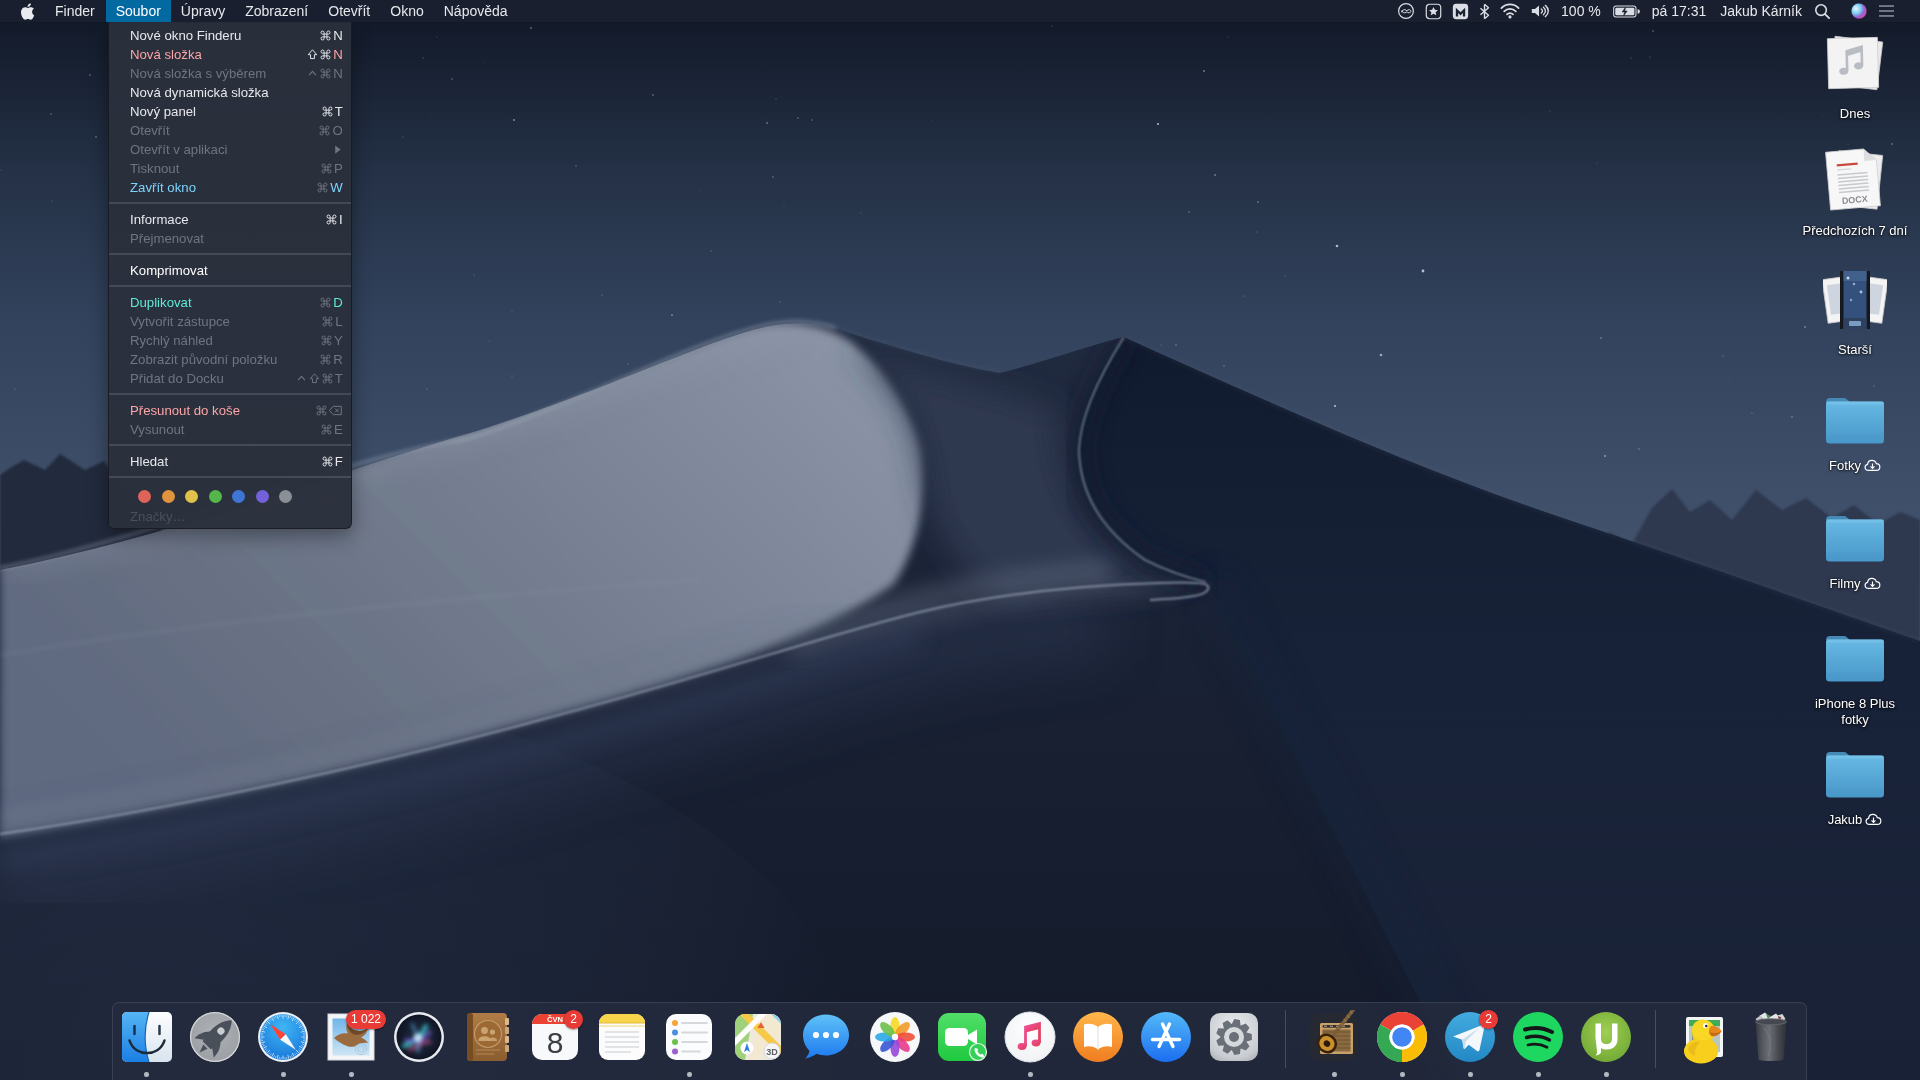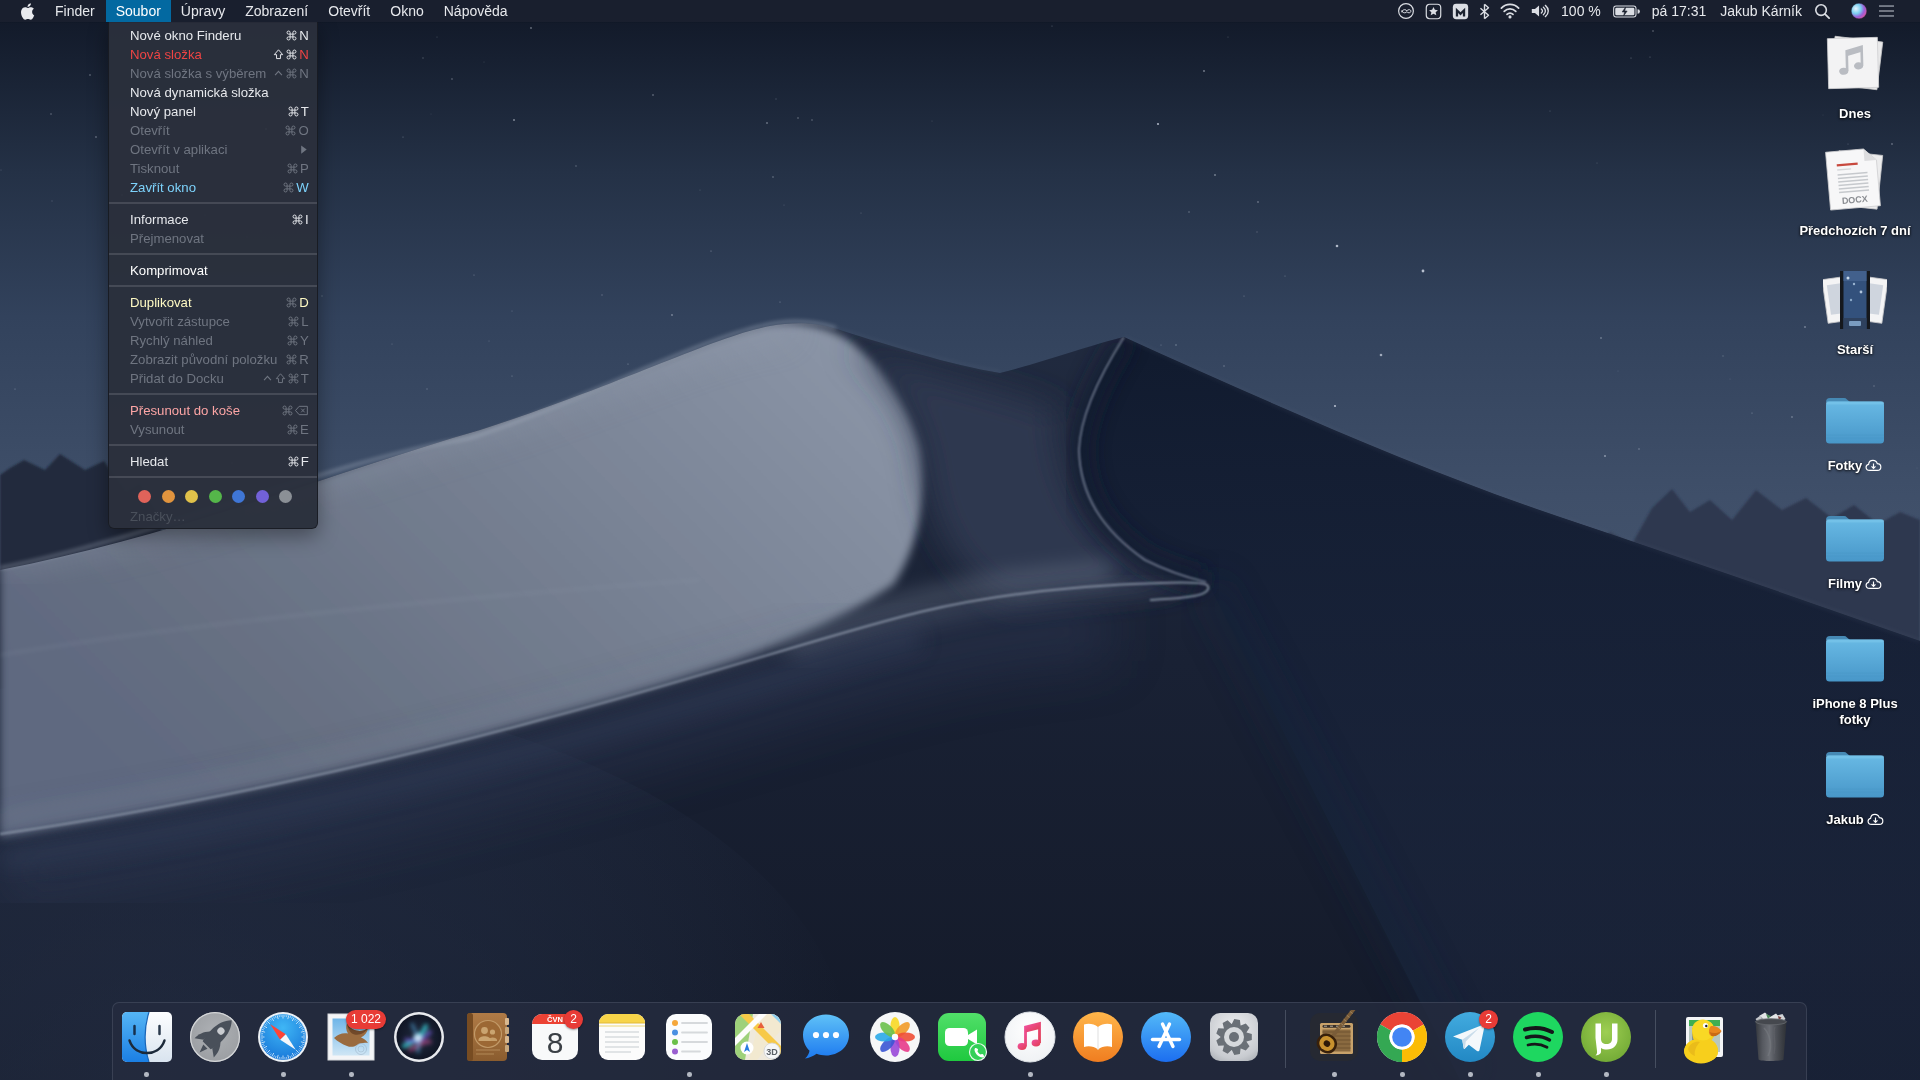--- a/index.html
+++ b/index.html
@@ -12,32 +12,32 @@
   box-shadow:0 0 1px rgba(0,0,0,.4)}
 .mb-apple{padding:0 18px 0 20px;display:flex;align-items:center}
 .mb-item{padding:0 10px;height:22px;line-height:22px}
 .mb-bold{font-weight:normal;padding:0 11px 0 2px}
 .mb-sel{background:#0369a1;color:#fff}
 .mbr{right:0;top:0;height:22px;display:flex;align-items:center;color:#e6e8ec;
   font-size:14px;z-index:50;padding-right:20px}
 .mbi{display:flex;align-items:center;padding:0 5px}
 .mbt{padding:0 7px}
 
-.menu{left:108px;top:22px;width:210px;background:rgba(42,48,60,.97);
+.menu{left:108px;top:22px;width:244px;background:rgba(42,48,60,.97);
   border:1px solid rgba(0,0,0,.4);border-top:none;border-radius:0 0 6px 6px;
   box-shadow:0 7px 20px rgba(0,0,0,.38);padding:4px 0;z-index:40;font-size:13.2px}
 .mrow{height:19px;line-height:19px;padding:0 8px 0 21px;display:flex;
   justify-content:space-between;white-space:nowrap}
 .msc{display:flex;align-items:center;justify-content:flex-end;letter-spacing:.3px}
 .msep{height:2px;margin:5px 0 6px 0;background:rgba(255,255,255,.13)}
 .mdots{padding:6px 0 2px 29px;display:flex;align-items:center}
 .tagdot{width:13px;height:13px;border-radius:50%;margin-right:10.5px;display:inline-block}
 
 .dicon{position:absolute;width:120px;text-align:center;color:#fff;z-index:10}
-.dlabel{font-size:13px;font-weight:bold;text-shadow:0 1px 3px rgba(0,0,0,.85),0 0 2px rgba(0,0,0,.6);
+.dlabel{font-size:13px;font-weight:normal;text-shadow:0 1px 3px rgba(0,0,0,.85),0 0 2px rgba(0,0,0,.6);
   margin-top:12px;line-height:16px}
 .dlabel svg{vertical-align:-2px;margin-left:3px}
 
 .dock{position:absolute;left:112px;top:1002px;width:1695px;height:78px;
   background:rgba(37,44,63,.78);border:1px solid rgba(120,130,150,.25);border-bottom:none;
   border-radius:7px 7px 0 0;z-index:60}
 .ditem{position:absolute;top:10px;width:54px;height:54px;z-index:65}
 .ditem svg{position:absolute;left:0;top:0}
 .dsep{position:absolute;width:1px;height:58px;background:rgba(200,210,225,.22);z-index:66}
 .ddot{position:absolute;width:4.5px;height:4.5px;border-radius:50%;background:#cdd1d9;opacity:.85;z-index:66}
@@ -342,21 +342,21 @@
 <div class="menu abs">
     <div class="mrow" style="color:#e6e8ec">
       <span>Nové okno Finderu</span>
       <span class="msc">
         <svg width="13" height="13" viewBox="0 0 16 16" style="vertical-align:-2px">
           <path d="M6.3 6.3 V4.4 A1.9 1.9 0 1 0 4.4 6.3 H6.3 M9.7 6.3 V4.4 A1.9 1.9 0 1 1 11.6 6.3 H9.7 M6.3 9.7 V11.6 A1.9 1.9 0 1 1 4.4 9.7 H6.3 M9.7 9.7 V11.6 A1.9 1.9 0 1 0 11.6 9.7 H9.7 M6.3 6.3 H9.7 V9.7 H6.3 Z" fill="none" stroke="#e6e8ec" stroke-width="1.2"></path>
         </svg>
         <span style="margin-left:1px">N</span>
       </span>
     </div>
-    <div class="mrow" style="color:#ef4444">
+    <div class="mrow" style="color:#fca5a5">
       <span>Nová složka</span>
       <span class="msc">
         <svg width="13" height="13" viewBox="0 0 16 16" style="vertical-align:-2px">
           <path d="M8 2.2 L13.2 8.2 H10.4 V13 H5.6 V8.2 H2.8 Z" fill="none" stroke="#e6e8ec" stroke-width="1.2" stroke-linejoin="round"></path>
         </svg>
         <svg width="13" height="13" viewBox="0 0 16 16" style="vertical-align:-2px">
           <path d="M6.3 6.3 V4.4 A1.9 1.9 0 1 0 4.4 6.3 H6.3 M9.7 6.3 V4.4 A1.9 1.9 0 1 1 11.6 6.3 H9.7 M6.3 9.7 V11.6 A1.9 1.9 0 1 1 4.4 9.7 H6.3 M9.7 9.7 V11.6 A1.9 1.9 0 1 0 11.6 9.7 H9.7 M6.3 6.3 H9.7 V9.7 H6.3 Z" fill="none" stroke="#e6e8ec" stroke-width="1.2"></path>
         </svg>
         <span style="margin-left:1px">N</span>
       </span>
@@ -434,21 +434,21 @@
     <div class="mrow" style="color:#6f7581">
       <span>Přejmenovat</span>
       <span class="msc"></span>
     </div>
     <div class="msep"></div>
     <div class="mrow" style="color:#ffffff">
       <span>Komprimovat</span>
       <span class="msc"></span>
     </div>
     <div class="msep"></div>
-    <div class="mrow" style="color:#fef9c3">
+    <div class="mrow" style="color:#5eead4">
       <span>Duplikovat</span>
       <span class="msc">
         <svg width="13" height="13" viewBox="0 0 16 16" style="vertical-align:-2px">
           <path d="M6.3 6.3 V4.4 A1.9 1.9 0 1 0 4.4 6.3 H6.3 M9.7 6.3 V4.4 A1.9 1.9 0 1 1 11.6 6.3 H9.7 M6.3 9.7 V11.6 A1.9 1.9 0 1 1 4.4 9.7 H6.3 M9.7 9.7 V11.6 A1.9 1.9 0 1 0 11.6 9.7 H9.7 M6.3 6.3 H9.7 V9.7 H6.3 Z" fill="none" stroke="#6f7581" stroke-width="1.2"></path>
         </svg>
         <span style="margin-left:1px">D</span>
       </span>
     </div>
     <div class="mrow" style="color:#6f7581">
       <span>Vytvořit zástupce</span>

